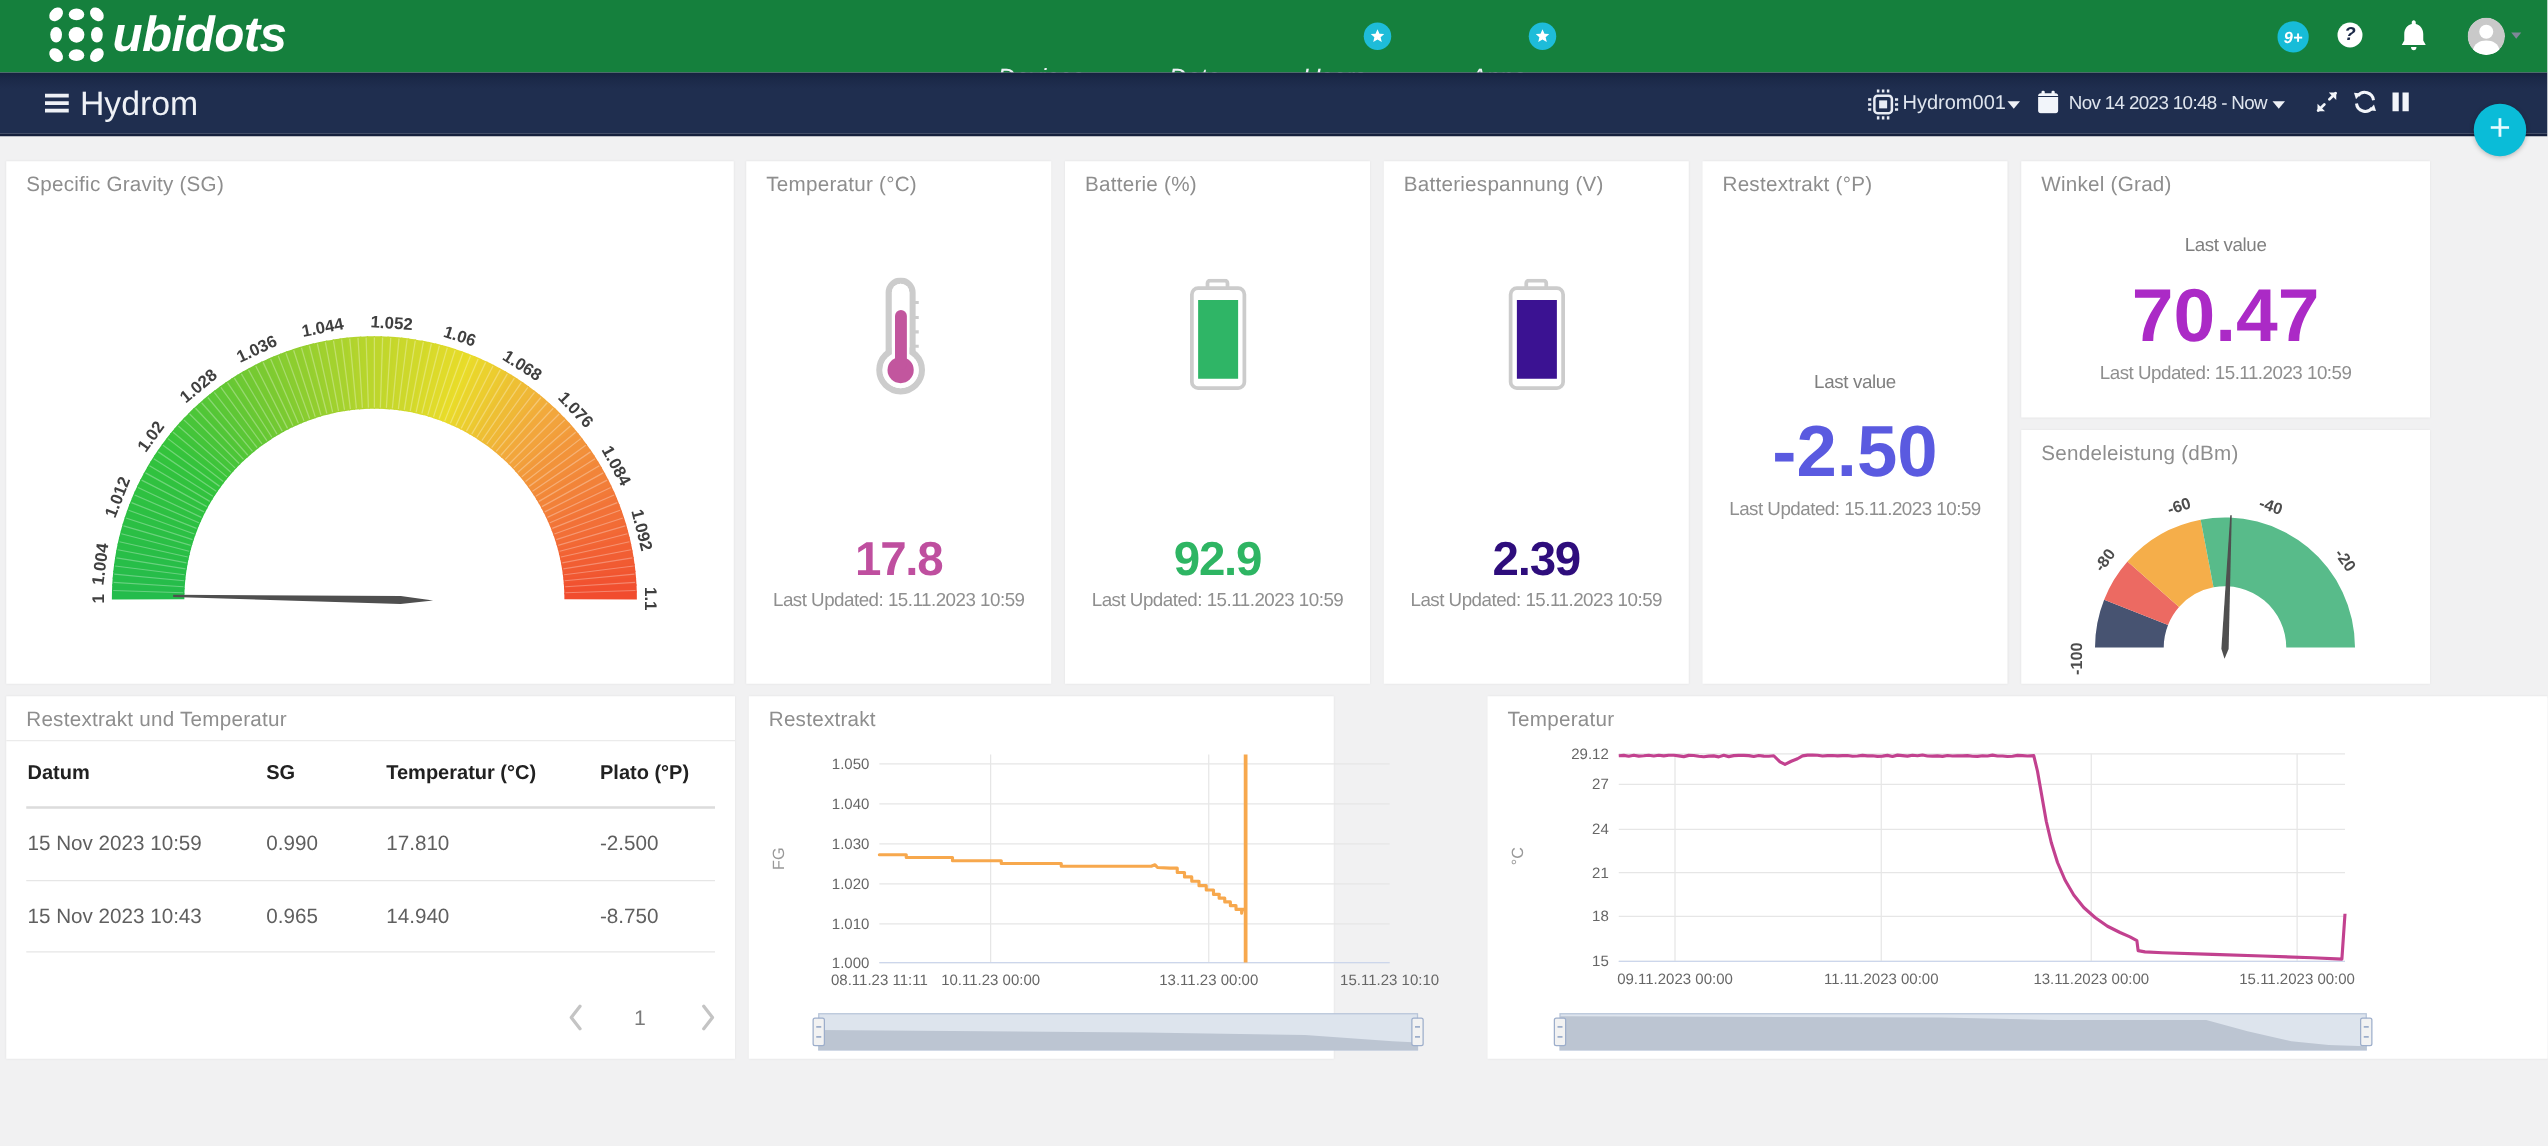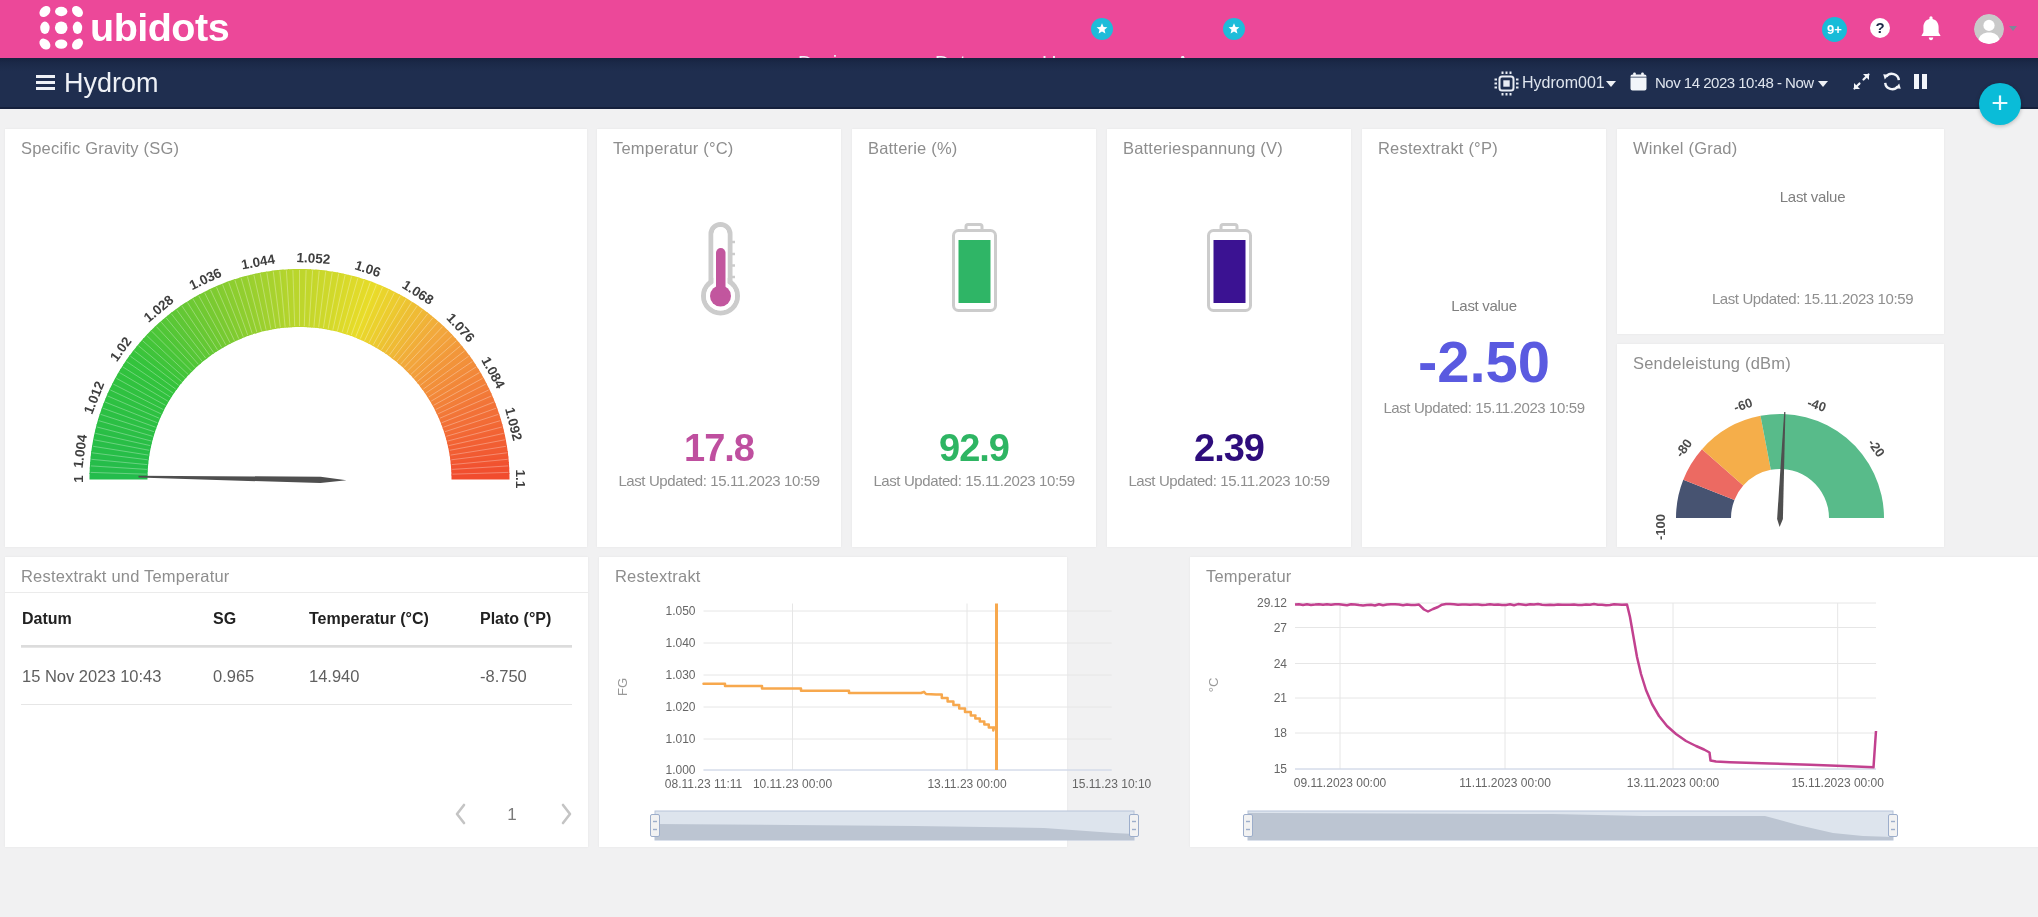--- a/index.html
+++ b/index.html
@@ -6,21 +6,21 @@
 .card{position:absolute;background:#fff;box-shadow:0 0 2px rgba(0,0,0,0.06);}
 .ctitle{position:absolute;left:16px;top:10px;font-size:16.5px;color:#8e8e8e;letter-spacing:0.2px;}
 .lastupd{position:absolute;width:100%;text-align:center;font-size:15px;letter-spacing:-0.4px;color:#8f8f8f;}
 .bigval{position:absolute;width:100%;text-align:center;font-weight:bold;line-height:1.15;}
 .lastval{position:absolute;width:100%;text-align:center;font-size:15px;letter-spacing:-0.3px;color:#7f7f7f;}
 .caret{display:inline-block;width:0;height:0;border-left:5px solid transparent;border-right:5px solid transparent;border-top:6px solid #eef1f6;vertical-align:middle;}
 .navitem{position:absolute;top:0;height:58px;line-height:58px;color:#eef1f6;font-size:20px;letter-spacing:-0.3px;margin-top:34px;}
 </style></head>
 <body>
 
-<div style="position:absolute;left:0;top:0;width:2038px;height:58px;background:#ec4899;">
+<div style="position:absolute;left:0;top:0;width:2038px;height:58px;background:#15803d;font-style:italic;">
   <svg width="250" height="58" style="position:absolute;left:0;top:0;">
     <ellipse cx="44.900000000000006" cy="11.5" rx="6.2" ry="4.7" transform="rotate(-45 44.900000000000006 11.5)" fill="#fff"></ellipse>
       <ellipse cx="44.900000000000006" cy="27.8" rx="6.2" ry="4.7" transform="rotate(270 44.900000000000006 27.8)" fill="#fff"></ellipse>
       <ellipse cx="44.900000000000006" cy="44.1" rx="6.2" ry="4.7" transform="rotate(225 44.900000000000006 44.1)" fill="#fff"></ellipse>
       <ellipse cx="61.2" cy="11.5" rx="6.2" ry="4.7" transform="rotate(0 61.2 11.5)" fill="#fff"></ellipse>
       <circle cx="61.2" cy="27.8" r="6.3" fill="#fff"></circle>
       <ellipse cx="61.2" cy="44.1" rx="6.2" ry="4.7" transform="rotate(180 61.2 44.1)" fill="#fff"></ellipse>
       <ellipse cx="77.5" cy="11.5" rx="6.2" ry="4.7" transform="rotate(45 77.5 11.5)" fill="#fff"></ellipse>
       <ellipse cx="77.5" cy="27.8" rx="6.2" ry="4.7" transform="rotate(90 77.5 27.8)" fill="#fff"></ellipse>
       <ellipse cx="77.5" cy="44.1" rx="6.2" ry="4.7" transform="rotate(135 77.5 44.1)" fill="#fff"></ellipse>
@@ -389,23 +389,24 @@
   <div class="lastupd" style="top:343px;">Last Updated: 15.11.2023 10:59</div>
 </div>
 
 <div class="card" style="left:1362px;top:129px;width:244px;height:418px;">
   <div class="ctitle">Restextrakt (°P)</div>
   <div class="lastval" style="top:168px;">Last value</div>
   <div class="bigval" style="top:200px;font-size:58px;color:#5a5ae0;">-2.50</div>
   <div class="lastupd" style="top:270px;">Last Updated: 15.11.2023 10:59</div>
 </div>
 
-<div class="card" style="left:1617px;top:129px;width:327px;height:205px;padding-left:32px;">
+<div class="card" style="left:1617px;top:129px;width:327px;height:205px;">
   <div class="ctitle">Winkel (Grad)</div>
   <div class="lastval" style="top:59px;">Last value</div>
+  <div class="bigval" style="top:89px;font-size:60px;color:#ab2ac6;">70.47</div>
   <div class="lastupd" style="top:161px;">Last Updated: 15.11.2023 10:59</div>
 </div>
 
 <div class="card" style="left:1617px;top:344px;width:327px;height:203px;">
   <div class="ctitle">Sendeleistung (dBm)</div>
   <div style="position:absolute;left:0;top:0;"><svg width="327" height="203" viewBox="0 0 327 203" font-family="Liberation Sans, sans-serif">
         <path d="M59.00 174.00 A104.0 104.0 0 0 1 66.30 135.72 L117.44 155.96 A49.0 49.0 0 0 0 114.00 174.00 Z" fill="#475371"></path>
         <path d="M66.30 135.72 A104.0 104.0 0 0 1 84.99 105.22 L126.24 141.60 A49.0 49.0 0 0 0 117.44 155.96 Z" fill="#ec6a62"></path>
         <path d="M84.99 105.22 A104.0 104.0 0 0 1 143.51 71.84 L153.82 125.87 A49.0 49.0 0 0 0 126.24 141.60 Z" fill="#f5ae4a"></path>
         <path d="M143.51 71.84 A104.0 104.0 0 0 1 267.00 174.00 L212.00 174.00 A49.0 49.0 0 0 0 153.82 125.87 Z" fill="#58bb8a"></path>
@@ -422,20 +423,26 @@
   <div class="ctitle">Restextrakt und Temperatur</div>
   <div style="position:absolute;left:0;top:35px;width:100%;border-top:1px solid #ebebeb;"></div>
   <div style="position:absolute;left:16px;top:35px;right:16px;font-size:16.5px;">
     <div style="position:relative;height:53px;line-height:53px;font-weight:bold;font-size:16px;color:#212121;">
       <span style="position:absolute;left:1px;">Datum</span>
         <span style="position:absolute;left:192px;">SG</span>
         <span style="position:absolute;left:288px;">Temperatur (°C)</span>
         <span style="position:absolute;left:459px;">Plato (°P)</span>
     </div>
     <div style="border-top:2px solid #dcdcdc;"></div>
+    <div style="position:relative;height:57px;color:#5f5f5f;line-height:57px;">
+      <span style="position:absolute;left:1px;">15 Nov 2023 10:59</span>
+        <span style="position:absolute;left:192px;">0.990</span>
+        <span style="position:absolute;left:288px;">17.810</span>
+        <span style="position:absolute;left:459px;">-2.500</span>
+    </div>
     <div style="border-top:1px solid #e6e6e6;"></div>
     <div style="position:relative;height:56px;color:#5f5f5f;line-height:56px;">
       <span style="position:absolute;left:1px;">15 Nov 2023 10:43</span>
         <span style="position:absolute;left:192px;">0.965</span>
         <span style="position:absolute;left:288px;">14.940</span>
         <span style="position:absolute;left:459px;">-8.750</span>
     </div>
     <div style="border-top:1px solid #e6e6e6;"></div>
   </div>
   <svg width="130" height="28" style="position:absolute;left:445px;top:243px;" viewBox="0 0 130 28">

